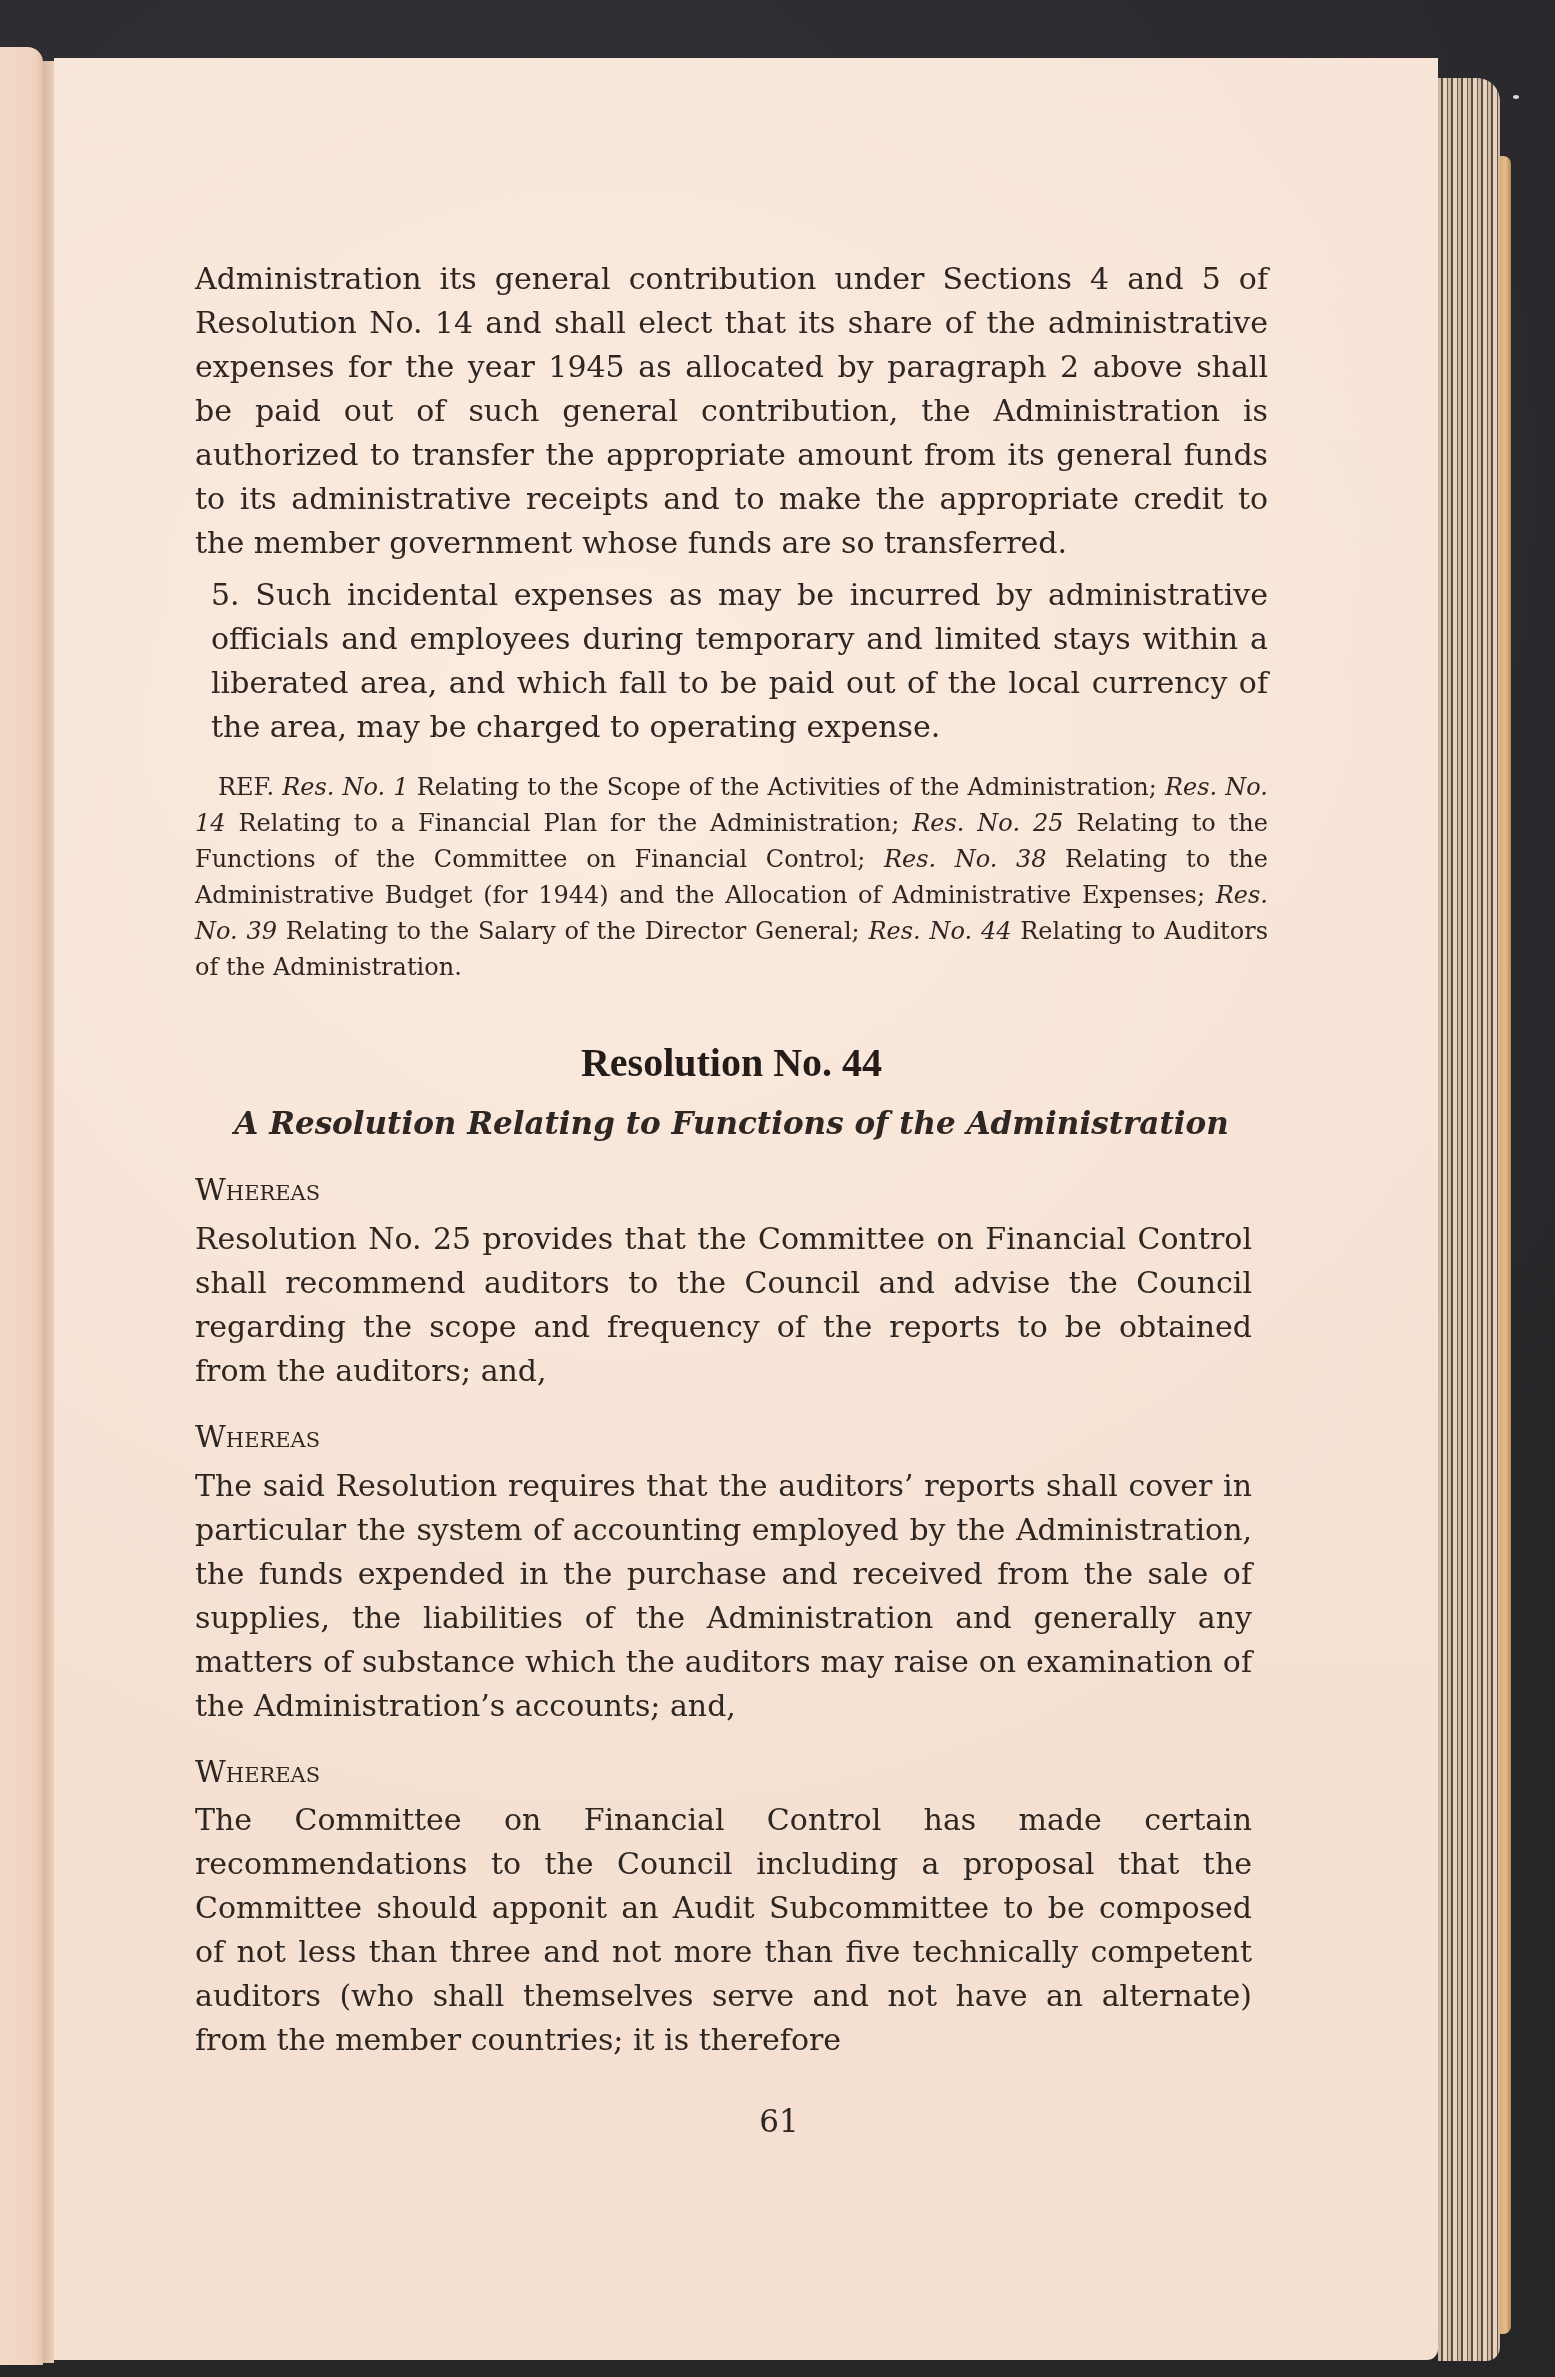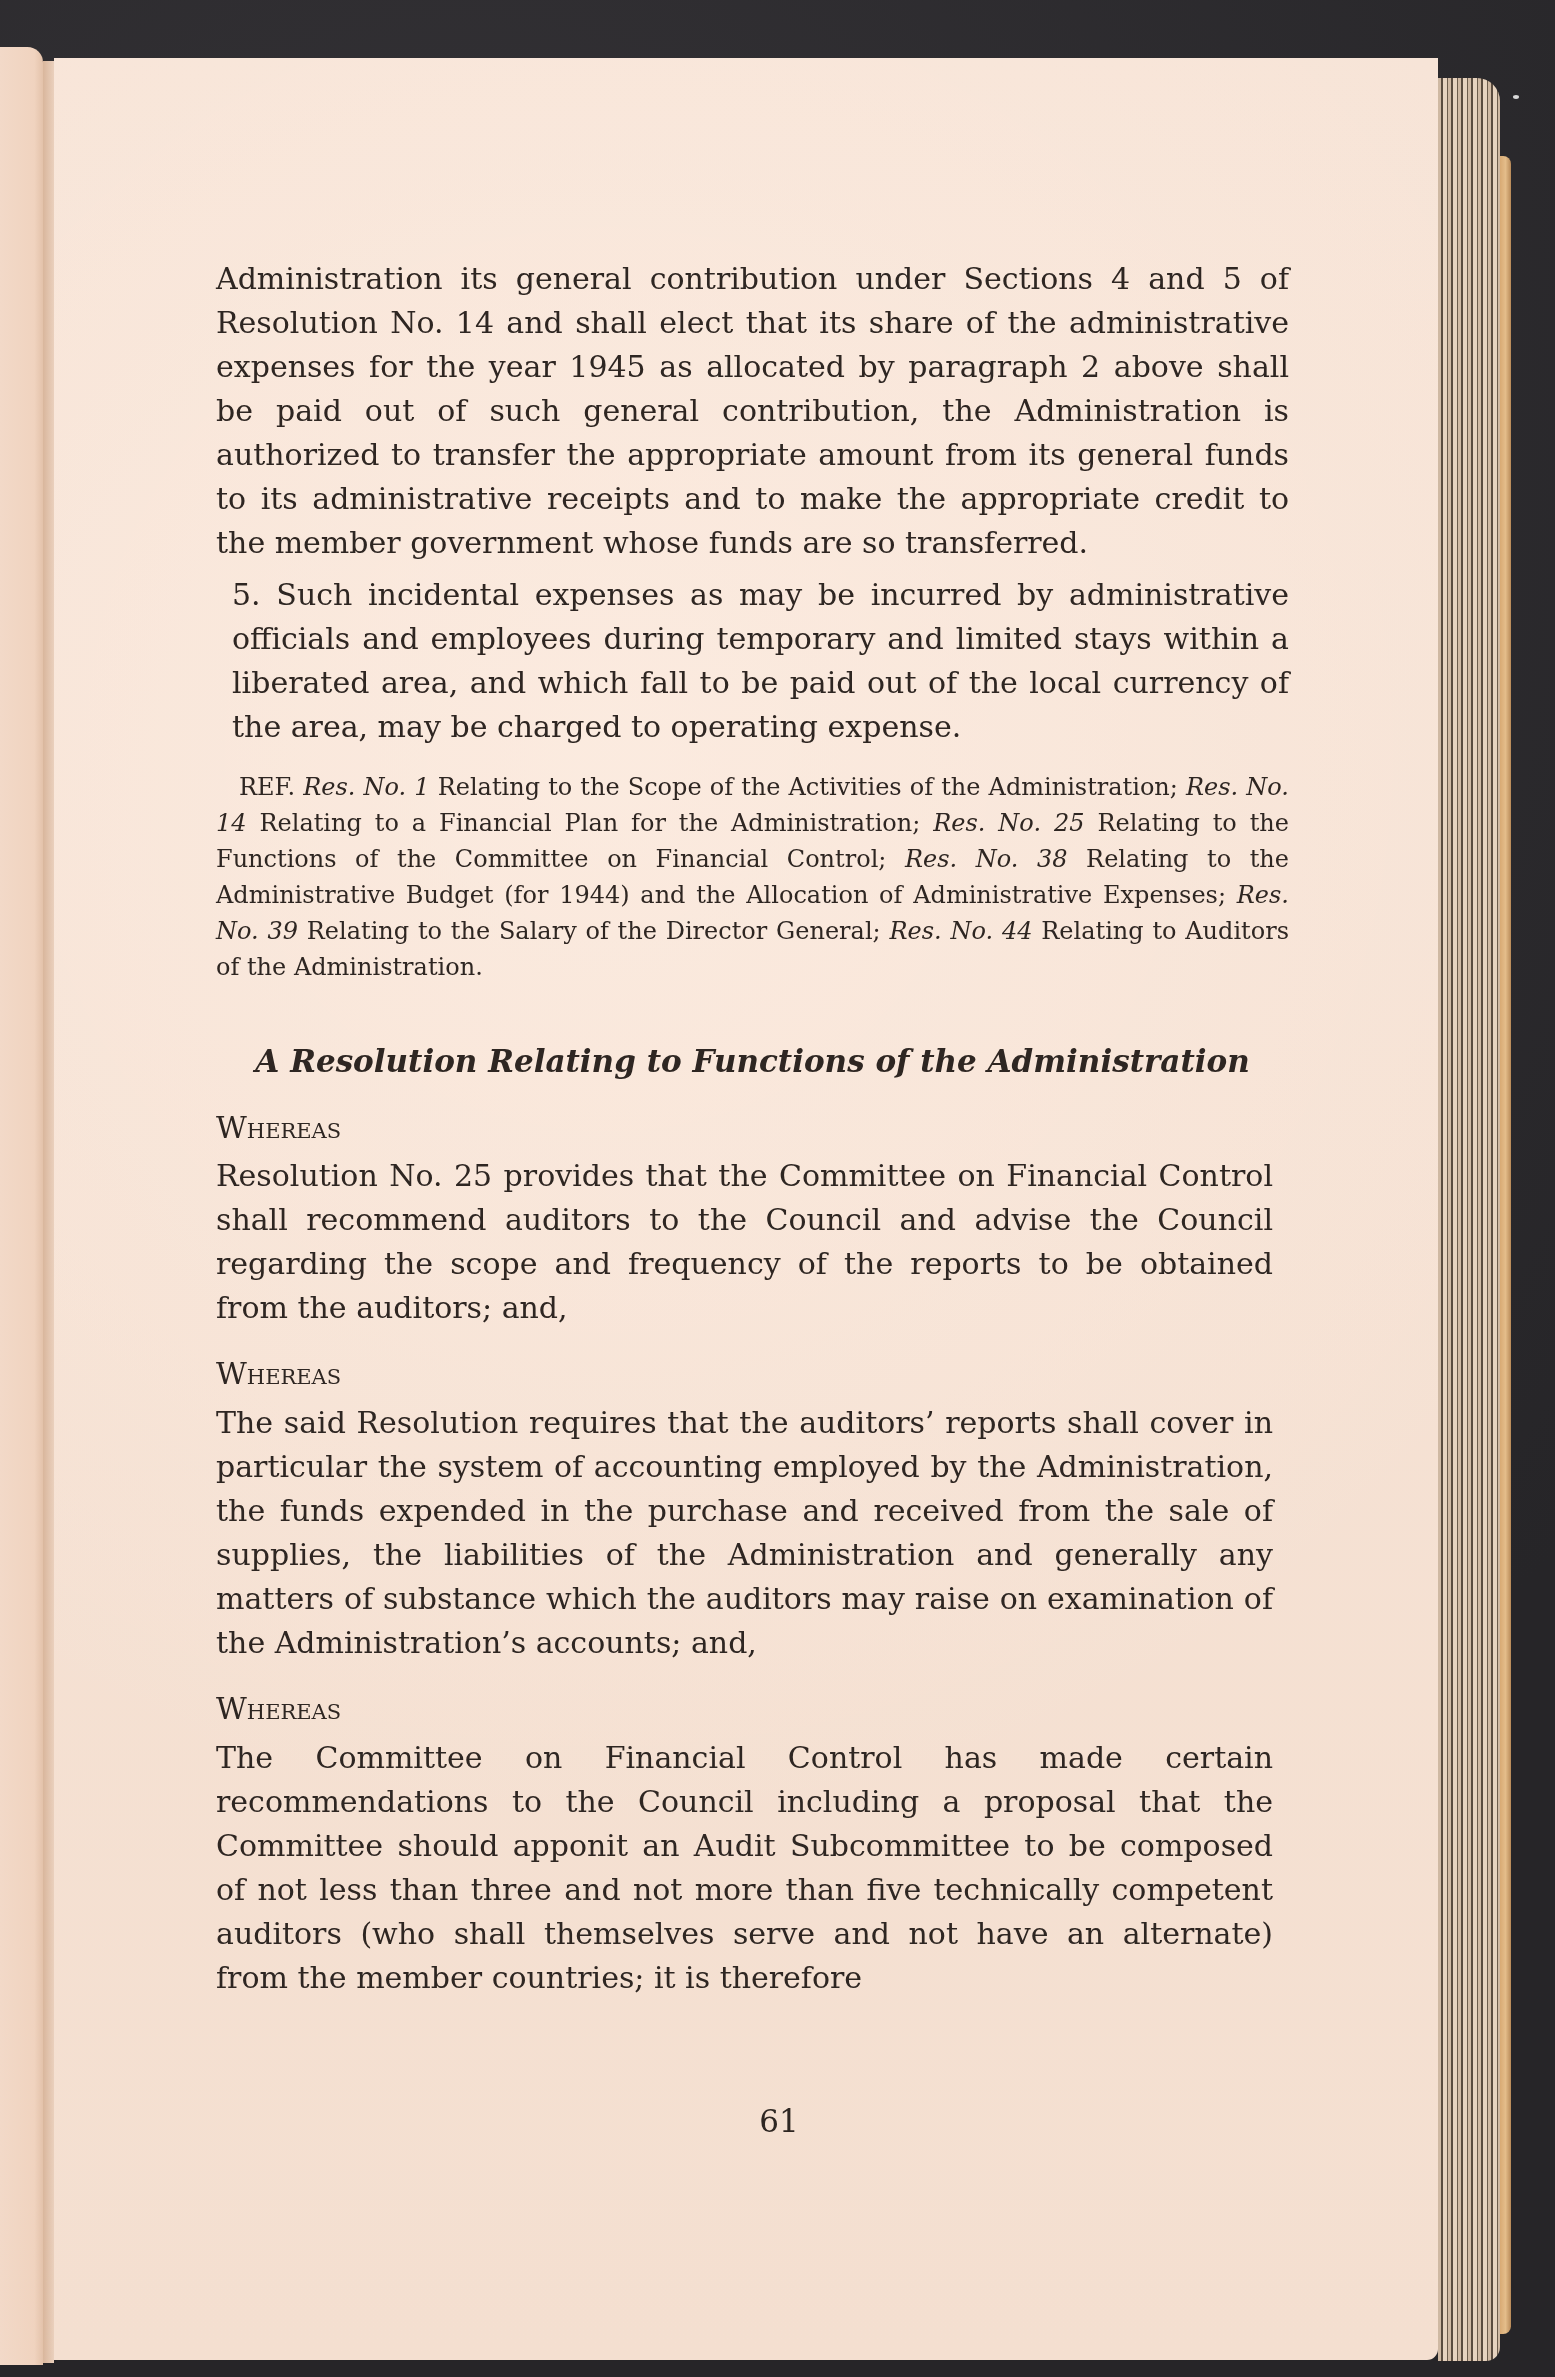--- a/index.html
+++ b/index.html
@@ -38,21 +38,21 @@
         #6d5d4c 8.6px, #6d5d4c 10px);
       border-top-right-radius: 23px;
       border-bottom-right-radius: 14px;
     }
     .board-edge {
       position: absolute; left: 1500px; top: 156px; width: 11px; height: 2178px;
       background: linear-gradient(90deg, #d8aa74, #e4bd8a, #b88a58);
       border-radius: 0 7.8px 7.8px 0;
     }
     .text-block {
-      position: absolute; left: 216px; top: 257px; width: 1073px;
+      position: absolute; left: 195px; top: 257px; width: 1073px;
       color: #2e2622;
       font-size: 30px; line-height: 44px;
       text-align: justify;
     }
     .para { margin: 0; text-indent: 0; }
     .p-first { margin-bottom: 7.8px; }
     .p-num { margin-bottom: 20px; margin-left: 16px; }
     .ref {
       font-size: 24px; line-height: 36px; color: #2e2622;
       text-indent: 23px; margin: 0 0 54px 0;
@@ -99,20 +99,21 @@
   <p class="ref">
     <span>REF.</span>
     <i>Res. No. 1</i><span> Relating to the Scope of the Activities of the Administration;</span>
     <i>Res. No. 14</i><span> Relating to a Financial Plan for the Administration;</span>
     <i>Res. No. 25</i><span> Relating to the Functions of the Committee on Financial Control;</span>
     <i>Res. No. 38</i><span> Relating to the Administrative Budget (for 1944) and the Allocation of Administrative Expenses;</span>
     <i>Res. No. 39</i><span> Relating to the Salary of the Director General;</span>
     <i>Res. No. 44</i><span> Relating to Auditors of the Administration.</span>
   </p>
 
+  <h1 class="res-title">Resolution No. 44</h1>
   <h2 class="res-subtitle">A Resolution Relating to Functions of the Administration</h2>
 
   <div>
     <p class="whereas">Whereas</p>
     <p class="para clause">Resolution No. 25 provides that the Committee on Financial Control shall recommend auditors to the Council and advise the Council regarding the scope and frequency of the reports to be obtained from the auditors; and,</p>
   </div>
   <div>
     <p class="whereas">Whereas</p>
     <p class="para clause">The said Resolution requires that the auditors’ reports shall cover in particular the system of accounting employed by the Administration, the funds expended in the purchase and received from the sale of supplies, the liabilities of the Administration and generally any matters of substance which the auditors may raise on examination of the Administration’s accounts; and,</p>
   </div>

